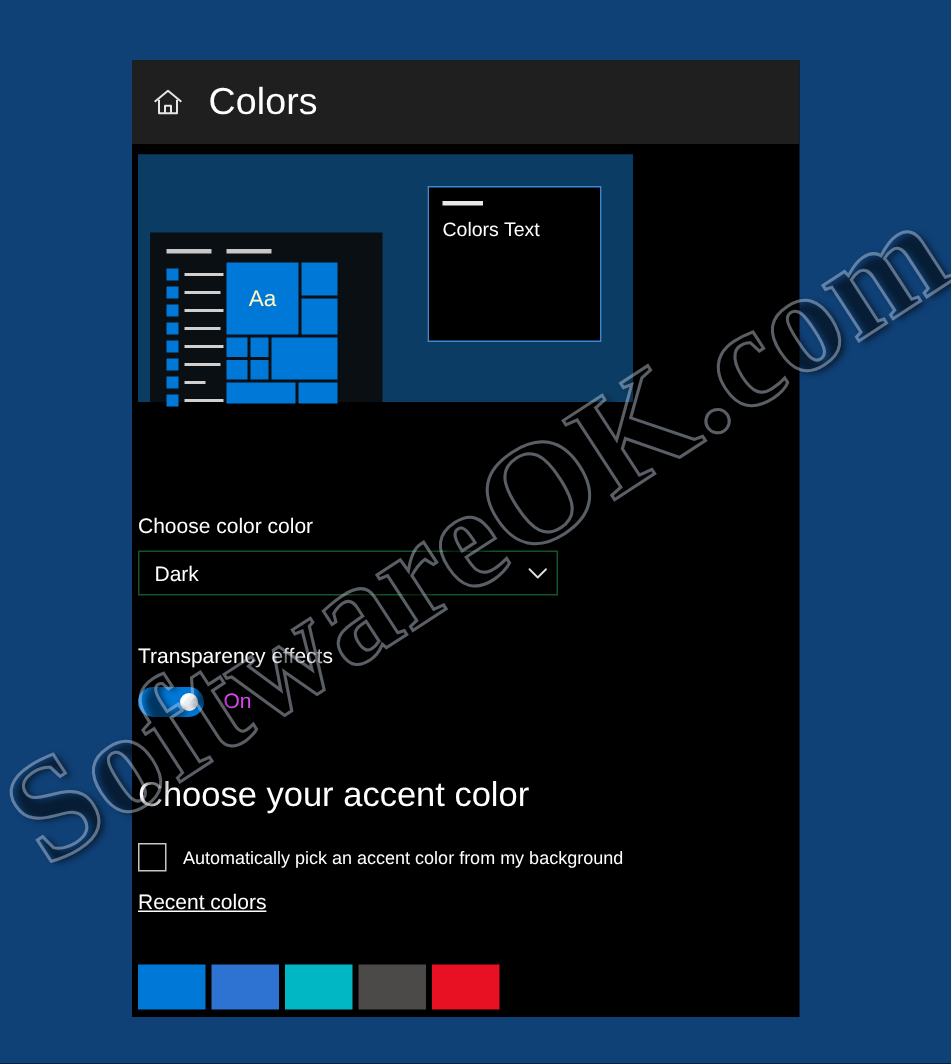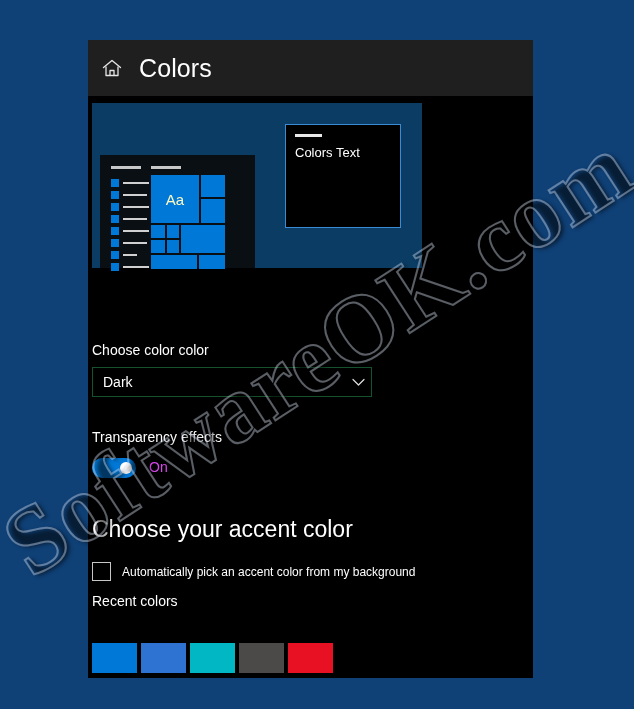--- a/index.html
+++ b/index.html
@@ -149,21 +149,21 @@
 
   
   .section-label {
     position: absolute;
     color: #ffffff;
     font-size: 14px;
     line-height: 1;
   }
   #choose-color-label { left: 4px; top: 303px; }
   #transparency-label { left: 4px; top: 390px; }
-  #recent-colors-label { left: 4px; top: 554px; }
+  #recent-colors-label { left: 4px; top: 554px; text-decoration: underline; }
 
   #accent-heading {
     position: absolute;
     left: 4px; top: 478px;
     color: #ffffff;
     font-size: 23px;
     font-weight: 400;
     line-height: 1;
   }
 

